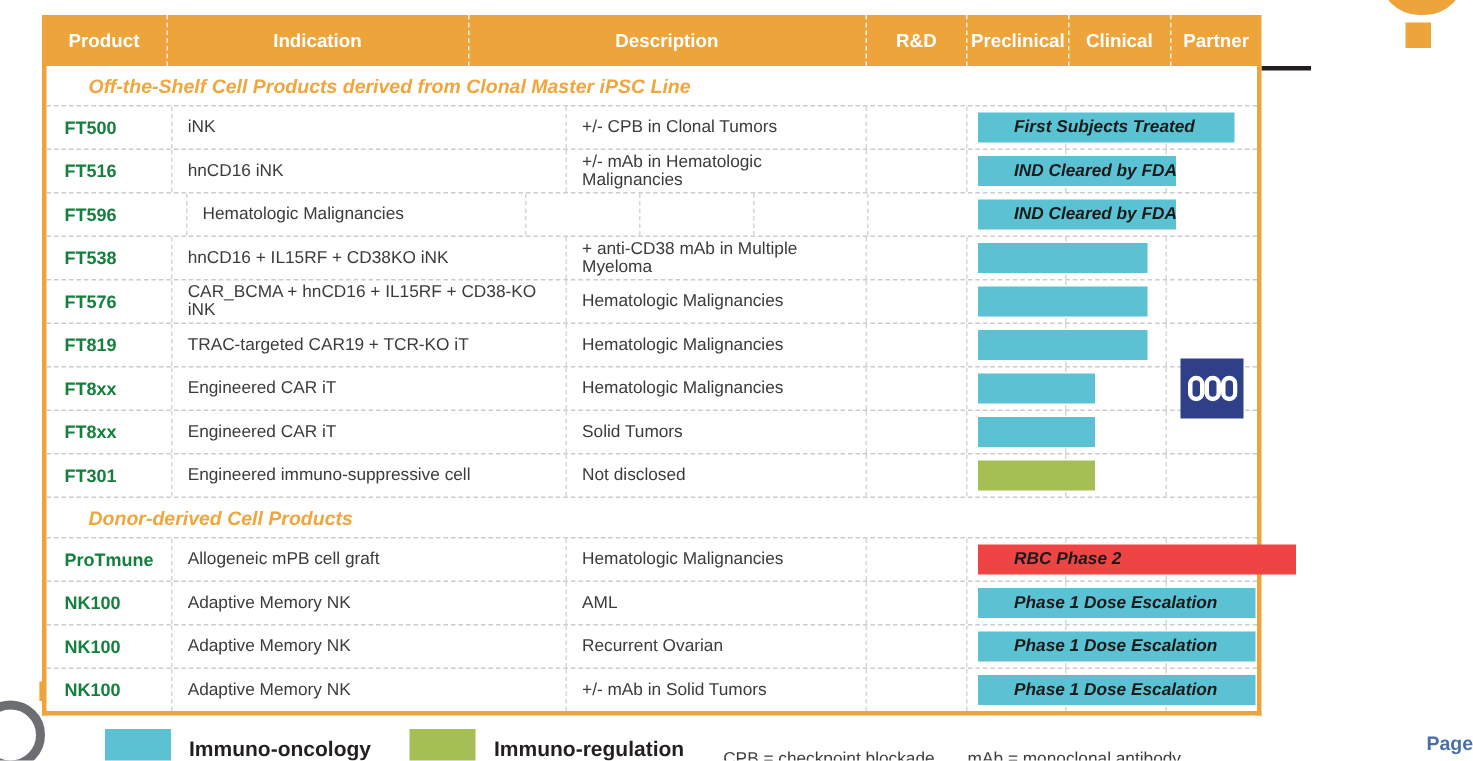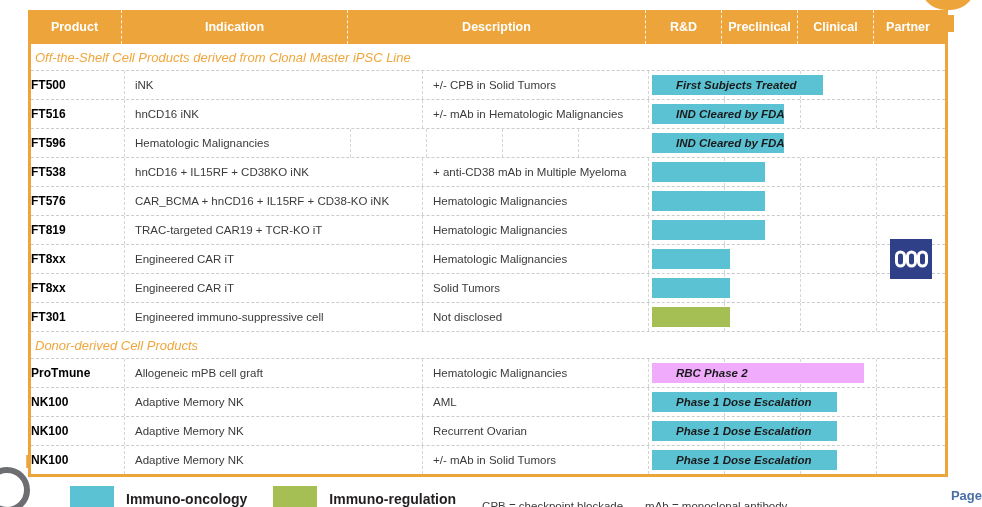--- a/index.html
+++ b/index.html
@@ -36,21 +36,21 @@
   }
   .brand-l {
     position: absolute; left: 25px; bottom: 36px;
     font-size: 19px; font-weight: bold; color: #eda43a;
     line-height: 1;
   }
 
   
   .table-wrap {
     position: absolute; left: 28px; top: 10px;
-    width: 920px;
+    width: 813px;
   }
   .hdr-row { display: flex; height: 34px; background: #eda43a; }
   .hdr-cell {
     color: #ffffff; font-size: 12.5px; font-weight: bold;
     display: flex; align-items: center; justify-content: center;
     box-sizing: border-box;
     border-right: 1px dashed rgba(255,255,255,.85);
   }
   .hdr-cell.last { border-right: none; }
   .hdr-underline {
@@ -71,31 +71,31 @@
   .row.section { height: 26px; }
   .cell {
     box-sizing: border-box;
     display: flex; align-items: center;
     font-size: 11.5px; color: #3b3b3b;
     border-right: 1px dashed #d6d6d6;
     position: relative;
   }
   .cell.nb { border-right: none; }
 
-  .c-product { width: 94px; font-weight: bold; font-size: 12px; color:#000000; }
+  .c-product { width: 94px; padding-left: 12px; font-weight: bold; font-size: 12px; color:#15803d; }
   .c-desc    { width: 298px; padding-left: 10px; }
   .c-ind     { width: 226px; padding-left: 10px; }
   .c-rd      { width: 76px; }
   .c-pre     { width: 76px; }
   .c-clin    { width: 76px; }
   .c-part    { width: 68px; justify-content: center; }
 
   .section-label {
-    font-size: 13px; font-weight: normal; font-style: italic;
-    color: #f0a63c; padding-left: 4px;
+    font-size: 13px; font-weight: bold; font-style: italic;
+    color: #f0a63c; padding-left: 28px;
   }
 
   
   .bar-layer { position: absolute; left: 0; top: 0; right: 0; bottom: 0; pointer-events: none; }
   .bar {
     position: absolute; height: 20px;
     display: flex; align-items: center;
     box-sizing: border-box;
   }
   .bar .bar-text {
@@ -141,21 +141,21 @@
       </div>
     <div class="hdr-underline" id="hdr-underline" style="width: 846px;"></div>
     <div class="body-box">
       <div id="rows-host">
           <div class="row section">
             <div class="cell nb section-label" style="width: 100%;">Off-the-Shelf Cell Products derived from Clonal Master iPSC Line</div>
           </div>
           <div class="row">
             <div class="cell c-product">FT500</div>
             <div class="cell c-desc">iNK</div>
-            <div class="cell c-ind">+/- CPB in Solid Tumors</div>
+            <div class="cell c-ind">+/- CPB in Clonal Tumors</div>
             <div class="cell c-rd"></div>
             <div class="cell c-pre"></div>
             <div class="cell c-clin"></div>
             <div class="cell c-part nb"></div>
           </div>
           <div class="row">
             <div class="cell c-product">FT516</div>
             <div class="cell c-desc">hnCD16 iNK</div>
             <div class="cell c-ind">+/- mAb in Hematologic Malignancies</div>
             <div class="cell c-rd"></div>
@@ -284,21 +284,21 @@
           </div>
           <div class="bar" style="background: rgb(91, 194, 212); left: 621px; width: 132.24px; top: 89px;">
             <span class="bar-text">IND Cleared by FDA</span>
           </div>
           <div class="bar" style="background: rgb(91, 194, 212); left: 621px; width: 112.86px; top: 118px;"></div>
           <div class="bar" style="background: rgb(91, 194, 212); left: 621px; width: 112.86px; top: 147px;"></div>
           <div class="bar" style="background: rgb(91, 194, 212); left: 621px; width: 112.86px; top: 176px;"></div>
           <div class="bar" style="background: rgb(91, 194, 212); left: 621px; width: 77.52px; top: 205px;"></div>
           <div class="bar" style="background: rgb(91, 194, 212); left: 621px; width: 77.52px; top: 234px;"></div>
           <div class="bar" style="background: rgb(165, 191, 84); left: 621px; width: 77.52px; top: 263px;"></div>
-          <div class="bar" style="background: #f0abfc; left: 621px; width: 212.04px; top: 319px;">
+          <div class="bar" style="background: #ef4444; left: 621px; width: 212.04px; top: 319px;">
             <span class="bar-text">RBC Phase 2</span>
           </div>
           <div class="bar" style="background: rgb(91, 194, 212); left: 621px; width: 184.68px; top: 348px;">
             <span class="bar-text">Phase 1 Dose Escalation</span>
           </div>
           <div class="bar" style="background: rgb(91, 194, 212); left: 621px; width: 184.68px; top: 377px;">
             <span class="bar-text">Phase 1 Dose Escalation</span>
           </div>
           <div class="bar" style="background: rgb(91, 194, 212); left: 621px; width: 184.68px; top: 406px;">
             <span class="bar-text">Phase 1 Dose Escalation</span>

